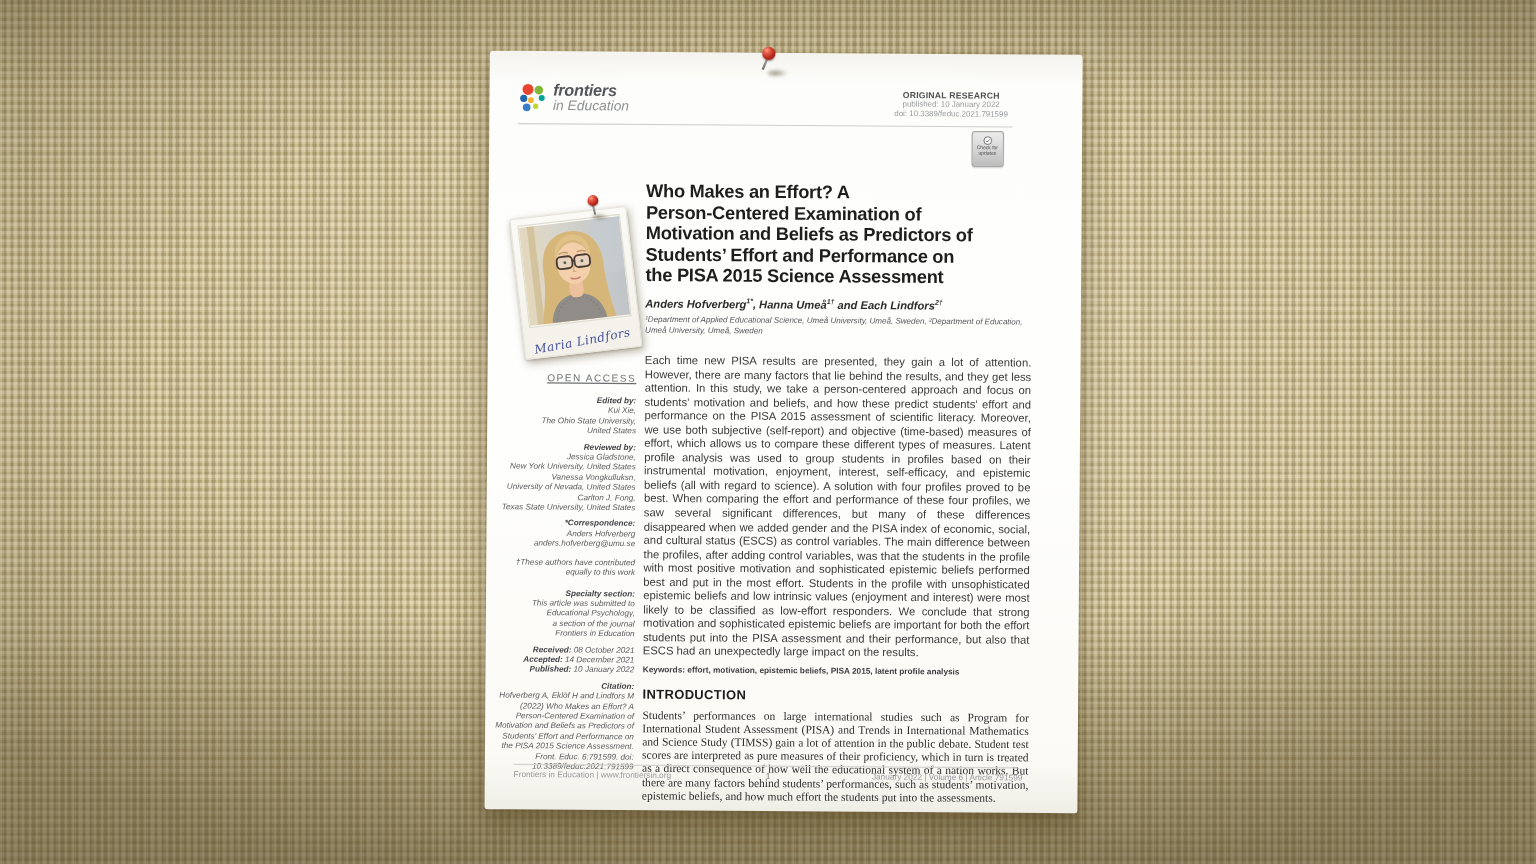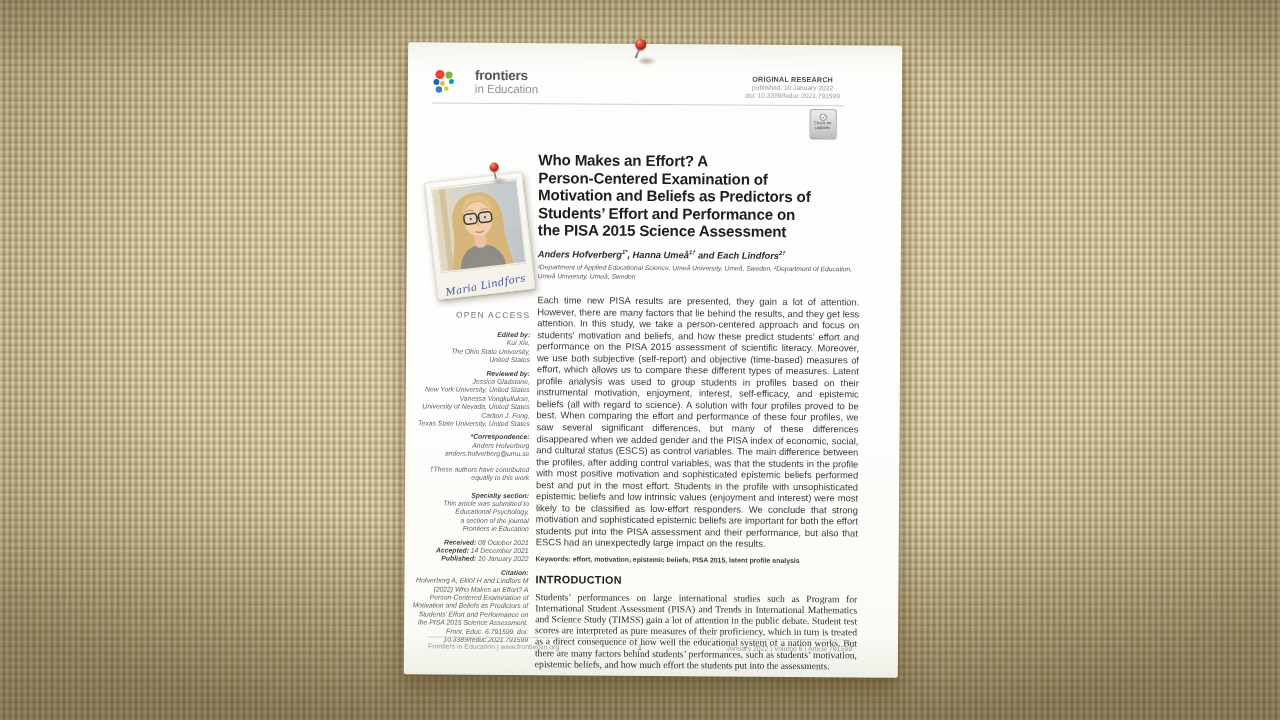--- a/index.html
+++ b/index.html
@@ -37,21 +37,21 @@
     background:radial-gradient(ellipse at 40% 50%, rgba(70,58,30,.48), rgba(70,58,30,0) 70%);filter:blur(1px);}
   .pin-needle{position:absolute;left:9px;top:7px;width:1.7px;height:12px;
     background:linear-gradient(180deg,#b9b9b9,#6e6e6e);transform-origin:top center;transform:rotate(22deg);}
   .pin-head{position:absolute;left:5px;top:-1px;width:11px;height:11px;border-radius:50%;
     background:radial-gradient(circle at 34% 28%, #ff9a86 0%, #e05340 28%, #b7281a 60%, #7c130b 95%);
     box-shadow:0 1px 1.5px rgba(60,20,10,.5);}
   .pushpin.small{transform:scale(.82);}
   .pushpin.small .pin-needle{transform:rotate(-14deg);}
 
   
-  .logo-row{position:absolute;left:24px;top:26px;display:flex;gap:20px;}
+  .logo-row{position:absolute;left:24px;top:26px;display:flex;gap:6px;font-style:italic;}
   .logo-dots{width:23px;height:27px;flex:0 0 auto;}
   .logo-name{font-size:13.5px;font-weight:700;color:#54555a;letter-spacing:-.2px;line-height:14px;}
   .logo-sub{font-size:11.5px;color:#8e9093;line-height:13px;}
   .header-right{position:absolute;right:62px;top:30px;text-align:center;}
   .hr-type{font-size:7.2px;font-weight:700;color:#4d4e50;letter-spacing:.2px;line-height:9px;}
   .hr-pub,.hr-doi{font-size:6.6px;color:#96989b;line-height:8.3px;}
   .header-rule{position:absolute;left:24px;right:58px;top:60px;height:1px;background:#cfcfcc;}
 
   .check-badge{
     position:absolute;left:402px;top:64px;width:27px;height:30px;border-radius:3px;
@@ -81,21 +81,21 @@
   .title{position:absolute;left:131px;top:108px;width:330px;
     font-size:15.2px;font-weight:700;color:#1e1e1f;line-height:17.5px;letter-spacing:-.2px;}
   .authors{position:absolute;left:131px;top:205px;width:326px;
     font-size:9.3px;font-weight:700;font-style:italic;color:#2c2c2d;}
   .authors sup{font-size:5.8px;font-weight:700;}
   .affiliations{position:absolute;left:131px;top:220px;width:324px;
     font-size:6.7px;font-style:italic;color:#55565a;line-height:8.6px;}
 
   
   .sidebar{position:absolute;left:8px;top:267px;width:116px;text-align:right;color:#5a5b5d;}
-  .sb-open-access{font-size:8.4px;letter-spacing:1.3px;color:#6e6f71;margin-bottom:11px;}
+  .sb-open-access{font-size:8.4px;letter-spacing:1.3px;color:#6e6f71;margin-bottom:11px;text-decoration:underline;}
   .sb-block{margin-bottom:5px;font-size:6.8px;line-height:8.4px;font-style:italic;}
   .sb-label{font-weight:700;color:#404144;display:block;}
   .sb-row .sb-label{display:inline;}
   .sb-lines div{white-space:nowrap;}
   .sb-note{margin-top:7px;margin-bottom:9px;}
   .sb-cite{text-align:right;}
   .sb-email{color:#5a5b5d;cursor:pointer;}
 
   
   .main{position:absolute;left:131px;top:251px;width:322px;}

